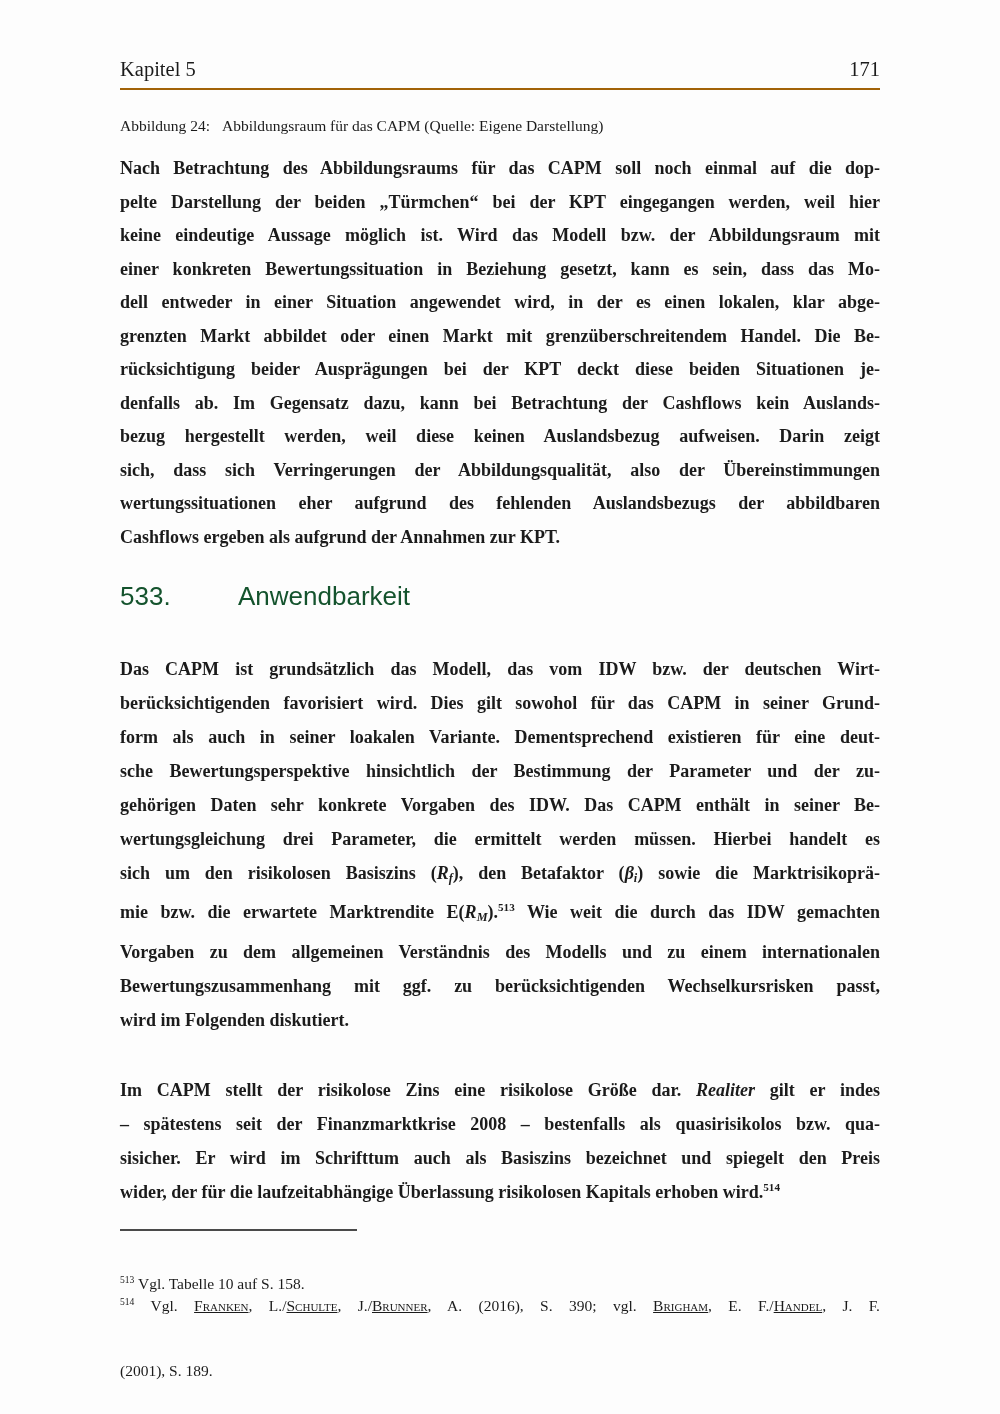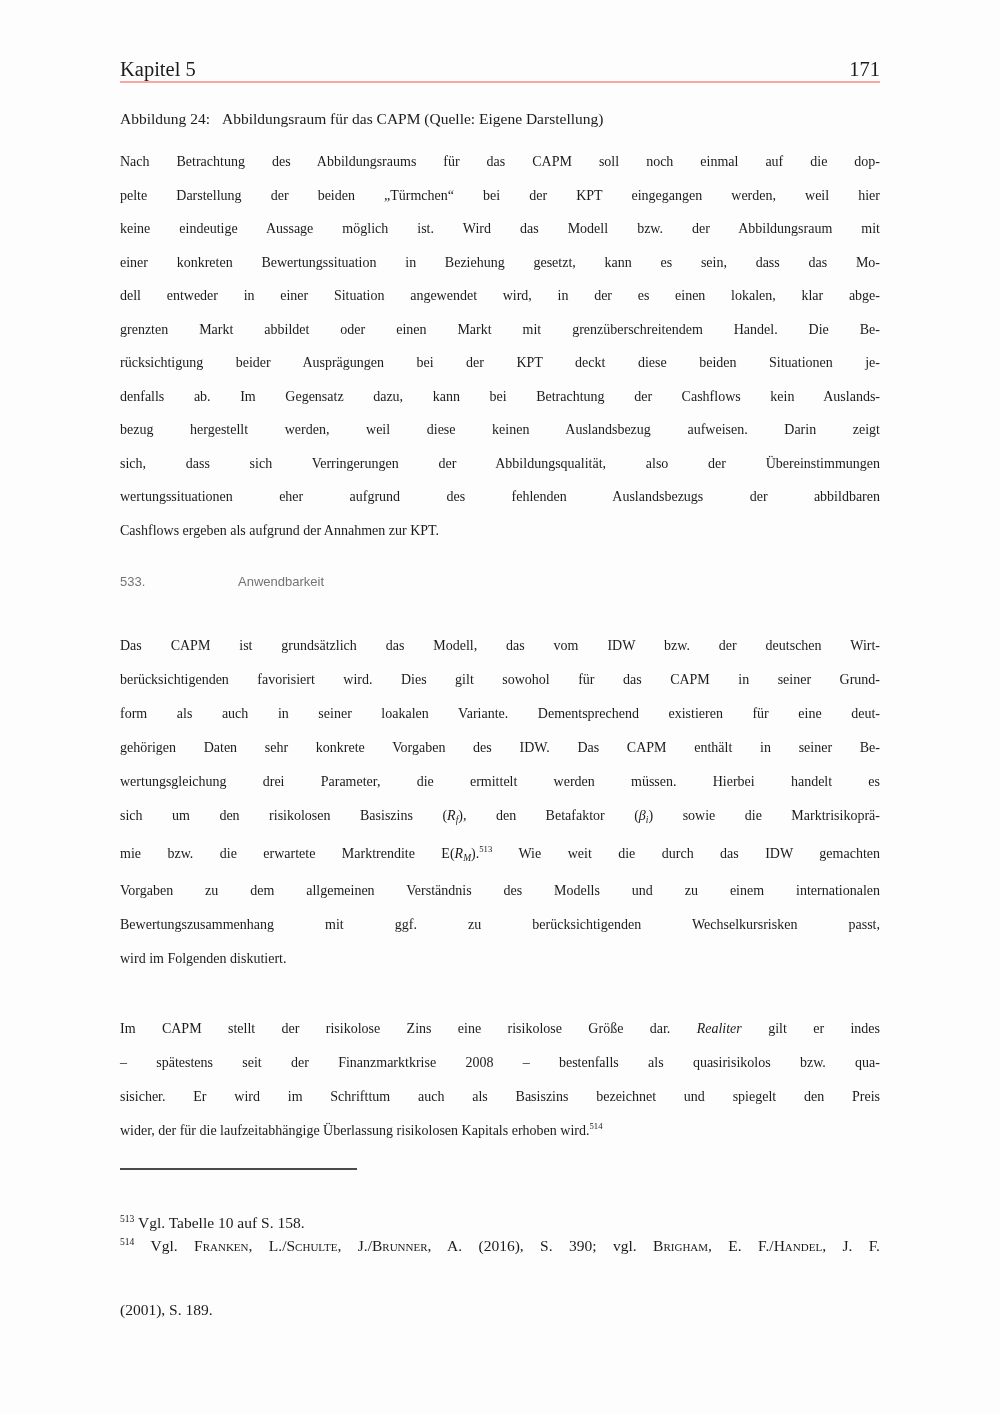--- a/index.html
+++ b/index.html
@@ -13,51 +13,51 @@
     overflow: hidden;
     box-sizing: border-box;
   }
   .content { padding: 58px 120px 0 120px; }
 
   .header {
     display: flex;
     justify-content: space-between;
     align-items: baseline;
     font-size: 20.5px;
-    padding-bottom: 0;
-    border-bottom: 2px solid #fca5a5;
+    padding-bottom: 7px;
+    border-bottom: 2px solid #a16207;
   }
 
   .caption {
     margin-top: 27px;
     text-align: left;
     font-size: 15.5px;
     white-space: nowrap;
   }
   .cap-text { margin-left: 12px; }
 
-  .para { font-size: 14px; }
+  .para { font-size: 18px; font-weight: bold; }
   .p1 { margin-top: 17px; line-height: 33.5px; }
   .p2 { line-height: 34px; }
   .p3 { margin-top: 36px; line-height: 34px; }
 
   .line { text-align: justify; text-align-last: justify; }
   .line.last { text-align-last: left; }
 
   .heading {
     margin-top: 27px;
     margin-bottom: 40px;
     font-family: "Liberation Sans", sans-serif;
-    font-size: 13px;
-    color: #737373;
+    font-size: 26px;
+    color: #14532d;
   }
   .hnum { display: inline-block; width: 118px; }
 
   .seg-it  { font-style: italic; }
-  .seg-sc  { font-variant: small-caps; }
+  .seg-sc  { font-variant: small-caps; text-decoration: underline; }
   .seg-mi  { font-style: italic; }
   .seg-msub{ font-style: italic; font-size: 0.68em; vertical-align: -0.28em; }
   .seg-sup { font-size: 0.62em; vertical-align: super; line-height: 0; }
 
   .footnote-rule {
     margin-top: 20px;
     width: 237px;
     border-top: 2px solid #4a4a4a;
   }
   .footnotes { margin-top: 9px; font-size: 15.5px; line-height: 22.5px; }
@@ -95,20 +95,21 @@
       </div>
 
     <div class="heading">
       <span class="hnum">533.</span><span class="htitle">Anwendbarkeit</span>
     </div>
 
     <div class="para p2">
         <div class="line"><span>Das CAPM ist grundsätzlich das Modell, das vom IDW bzw. der deutschen Wirt-</span></div>
         <div class="line"><span>berücksichtigenden favorisiert wird. Dies gilt sowohol für das CAPM in seiner Grund-</span></div>
         <div class="line"><span>form als auch in seiner loakalen Variante. Dementsprechend existieren für eine deut-</span></div>
+        <div class="line"><span>sche Bewertungsperspektive hinsichtlich der Bestimmung der Parameter und der zu-</span></div>
         <div class="line"><span>gehörigen Daten sehr konkrete Vorgaben des IDW. Das CAPM enthält in seiner Be-</span></div>
         <div class="line"><span>wertungsgleichung drei Parameter, die ermittelt werden müssen. Hierbei handelt es</span></div>
         <div class="line"><span>sich um den risikolosen Basiszins (</span><span class="seg-mi">R</span><span class="seg-msub">f</span><span>), den Betafaktor (</span><span class="seg-mi">β</span><span class="seg-msub">i</span><span>) sowie die Marktrisikoprä-</span></div>
         <div class="line"><span>mie bzw. die erwartete Marktrendite E(</span><span class="seg-mi">R</span><span class="seg-msub">M</span><span>).</span><span class="seg-sup">513</span><span> Wie weit die durch das IDW gemachten</span></div>
         <div class="line"><span>Vorgaben zu dem allgemeinen Verständnis des Modells und zu einem internationalen</span></div>
         <div class="line"><span>Bewertungszusammenhang mit ggf. zu berücksichtigenden Wechselkursrisken passt,</span></div>
         <div class="line last"><span>wird im Folgenden diskutiert.</span></div>
       </div>
 
     <div class="para p3">

